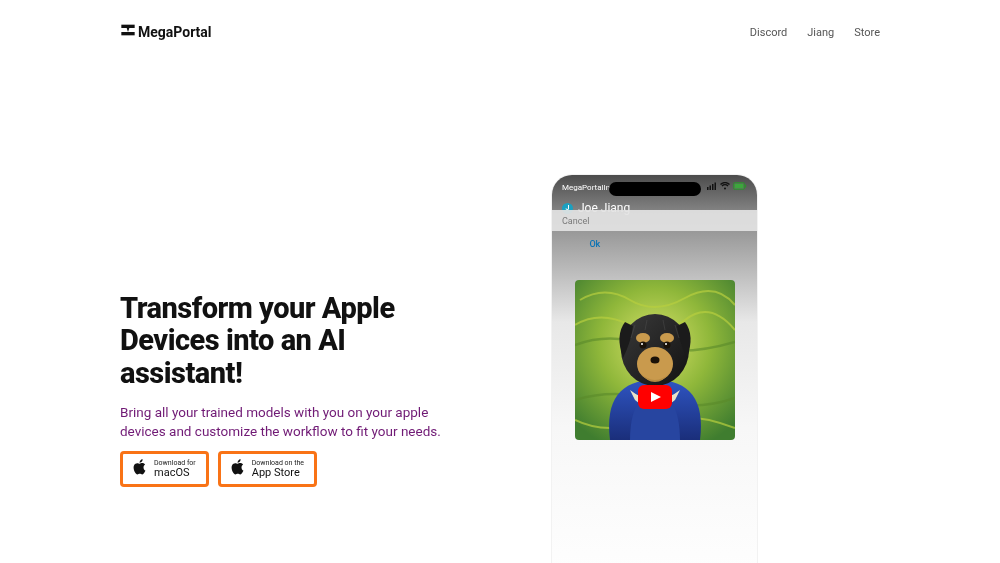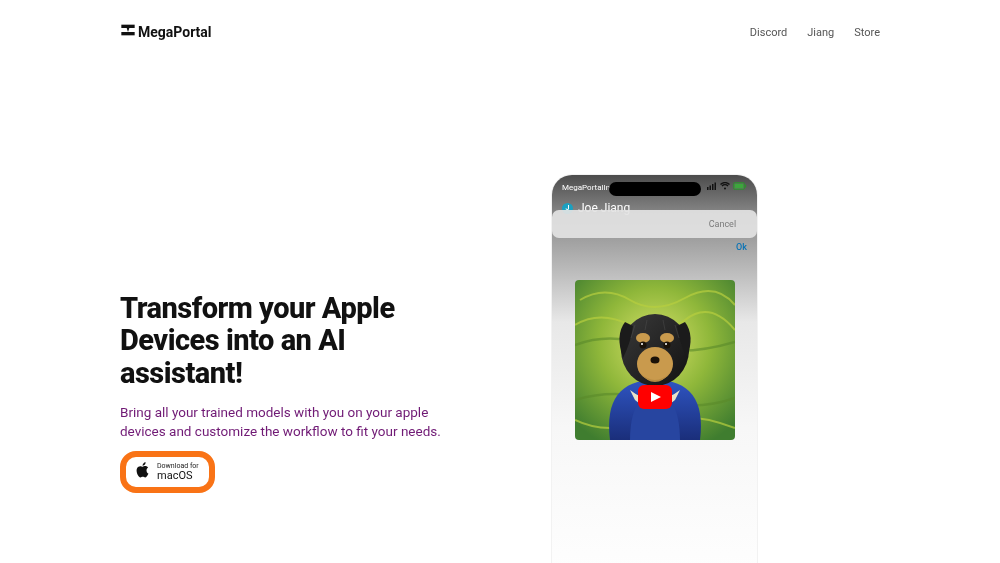--- a/index.html
+++ b/index.html
@@ -74,22 +74,22 @@
   }
   .download-buttons {
     display: flex;
     gap: 9px;
     margin-top: 10px;
   }
   .dl-btn {
     display: flex;
     align-items: center;
     gap: 7px;
-    border: 6px solid #f97316;
-    border-radius: 16px;
+    border: 3px solid #f97316;
+    border-radius: 4px;
     padding: 5px 10px;
     cursor: pointer;
     background: #fff;
     min-width: 65px;
   }
   .dl-text {
     display: flex;
     flex-direction: column;
     line-height: 1;
     text-align: left;
@@ -172,29 +172,28 @@
   .user-name {
     font-size: 12px;
     color: #fff;
     text-align: center;
   }
   .overlay-bar {
     position: absolute;
     top: 35px;
     left: 0;
     right: 0;
-    height: 28px;
+    height: 21px;
     background: rgba(227,227,227,0.92);
     display: flex;
-    justify-content: flex-end;
+    justify-content: flex-start;
     align-items: center;
     padding: 0 10px;
     font-size: 9px;
     z-index: 2;
-    border-radius: 7px;
   }
   .cancel { color: #7a7a7a; }
   .ok { color: #0a73b5; font-weight: 500; margin-top: 46px; }
 
   .art {
     position: absolute;
     top: 105px;
     left: 50%;
     transform: translateX(-50%);
     width: 160px;
@@ -243,20 +242,32 @@
       <div class="dl-btn">
         <span>
           <svg width="14" height="16" viewBox="0 0 14 16" fill="#111">
             <path d="M10.5 8.4c0-1.9 1.6-2.8 1.6-2.8-0.9-1.3-2.2-1.5-2.7-1.5-1.1-0.1-2.2 0.7-2.8 0.7-0.6 0-1.5-0.7-2.4-0.6-1.2 0-2.4 0.7-3 1.8-1.3 2.3-0.3 5.7 0.9 7.5 0.6 0.9 1.4 1.9 2.3 1.9 0.9 0 1.3-0.6 2.4-0.6 1.1 0 1.4 0.6 2.4 0.6 1 0 1.6-0.9 2.2-1.8 0.7-1 1-2 1-2.1 0 0-1.9-0.7-1.9-3.1z"></path>
             <path d="M8.8 2.6c0.5-0.6 0.9-1.5 0.8-2.4-0.8 0-1.7 0.5-2.2 1.2-0.5 0.6-0.9 1.5-0.8 2.4 0.8 0.1 1.7-0.5 2.2-1.2z"></path>
           </svg>
         </span>
         <div class="dl-text">
           <span class="dl-top">Download for</span>
           <span class="dl-bottom">macOS</span>
+        </div>
+      </div>
+      <div class="dl-btn">
+        <span>
+          <svg width="14" height="16" viewBox="0 0 14 16" fill="#111">
+            <path d="M10.5 8.4c0-1.9 1.6-2.8 1.6-2.8-0.9-1.3-2.2-1.5-2.7-1.5-1.1-0.1-2.2 0.7-2.8 0.7-0.6 0-1.5-0.7-2.4-0.6-1.2 0-2.4 0.7-3 1.8-1.3 2.3-0.3 5.7 0.9 7.5 0.6 0.9 1.4 1.9 2.3 1.9 0.9 0 1.3-0.6 2.4-0.6 1.1 0 1.4 0.6 2.4 0.6 1 0 1.6-0.9 2.2-1.8 0.7-1 1-2 1-2.1 0 0-1.9-0.7-1.9-3.1z"></path>
+            <path d="M8.8 2.6c0.5-0.6 0.9-1.5 0.8-2.4-0.8 0-1.7 0.5-2.2 1.2-0.5 0.6-0.9 1.5-0.8 2.4 0.8 0.1 1.7-0.5 2.2-1.2z"></path>
+          </svg>
+        </span>
+        <div class="dl-text">
+          <span class="dl-top">Download on the</span>
+          <span class="dl-bottom">App Store</span>
         </div>
       </div>
     </div>
   </div>
 </div>
 
 <div class="phone-wrap">
   <div class="notch"></div>
   <div class="status-row">
     <span>MegaPortalIntro</span>

